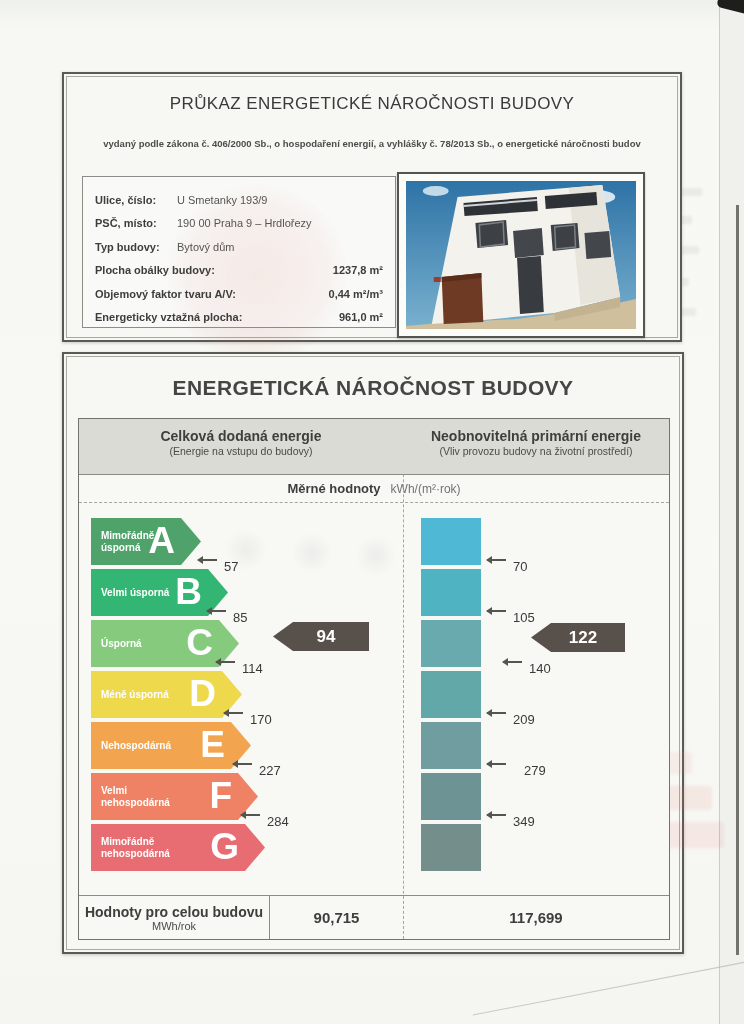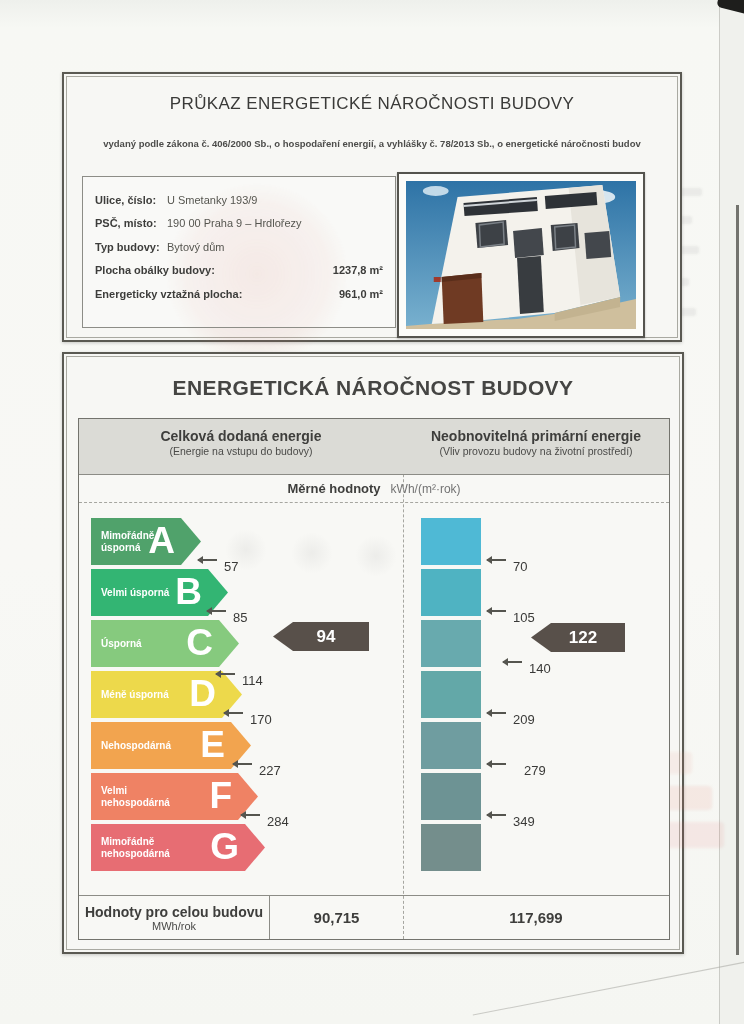--- a/index.html
+++ b/index.html
@@ -31,21 +31,21 @@
   .sec2{left:62px;top:352px;width:618px;height:598px;}
 
   .doc-title{position:absolute;left:0;top:20px;width:100%;text-align:center;
     font-size:17px;font-weight:normal;color:#3a3a38;letter-spacing:.4px;}
   .doc-subtitle{position:absolute;left:0;top:64px;width:100%;text-align:center;
     font-size:9.5px;font-weight:bold;color:#4c4c4a;}
 
   
   .info-box{position:absolute;left:18px;top:102px;width:314px;height:152px;
     border:1px solid #8d8d87;padding:11px 12px 0 12px;box-sizing:border-box;background:rgba(255,255,255,.25);}
-  .info-row{display:flex;align-items:center;height:23.5px;font-size:11px;}
+  .info-row{display:flex;align-items:center;height:23.5px;font-size:11px;gap:10px;}
   .info-row .lbl{font-weight:bold;color:#3d3d3b;white-space:nowrap;}
   .info-row.txt .lbl{width:72px;flex:none;}
   .info-row.txt .val{color:#55554f;}
   .info-row.num .val{margin-left:auto;font-weight:bold;color:#3d3d3b;}
 
   
   .ghost-stamp{position:absolute;left:103px;top:110px;width:180px;height:180px;border-radius:50%;
     background:radial-gradient(circle, rgba(214,120,110,.16) 0%, rgba(214,120,110,.08) 55%, rgba(214,120,110,0) 72%);
     filter:blur(1px);}
   .ghost-col{position:absolute;width:62px;height:8px;background:rgba(140,140,140,.12);filter:blur(1px);border-radius:2px;}
@@ -137,20 +137,24 @@
         <span class="lbl">PSČ, místo:</span>
         <span class="val">190 00  Praha 9 – Hrdlořezy</span>
       </div>
       <div class="info-row txt">
         <span class="lbl">Typ budovy:</span>
         <span class="val">Bytový dům</span>
       </div>
       <div class="info-row num">
         <span class="lbl">Plocha obálky budovy:</span>
         <span class="val">1237,8 m²</span>
+      </div>
+      <div class="info-row num">
+        <span class="lbl">Objemový faktor tvaru A/V:</span>
+        <span class="val">0,44 m²/m³</span>
       </div>
       <div class="info-row num">
         <span class="lbl">Energeticky vztažná plocha:</span>
         <span class="val">961,0 m²</span>
       </div>
     </div>
 
     <div class="photo-frame">
       <svg viewBox="0 0 232 148" preserveAspectRatio="none">
         <defs>
@@ -245,21 +249,21 @@
         </div>
 
         <div class="tick" style="left:119px;top:56px;">
           <span class="tick-arrow"></span>
           <span class="tick-num">57</span>
         </div>
         <div class="tick" style="left:128px;top:107px;">
           <span class="tick-arrow"></span>
           <span class="tick-num">85</span>
         </div>
-        <div class="tick" style="left:137px;top:170px;">
+        <div class="tick" style="left:137px;top:158px;">
           <span class="tick-arrow"></span>
           <span class="tick-num">114</span>
         </div>
         <div class="tick" style="left:145px;top:209px;">
           <span class="tick-arrow"></span>
           <span class="tick-num">170</span>
         </div>
         <div class="tick" style="left:154px;top:260px;">
           <span class="tick-arrow"></span>
           <span class="tick-num">227</span>

